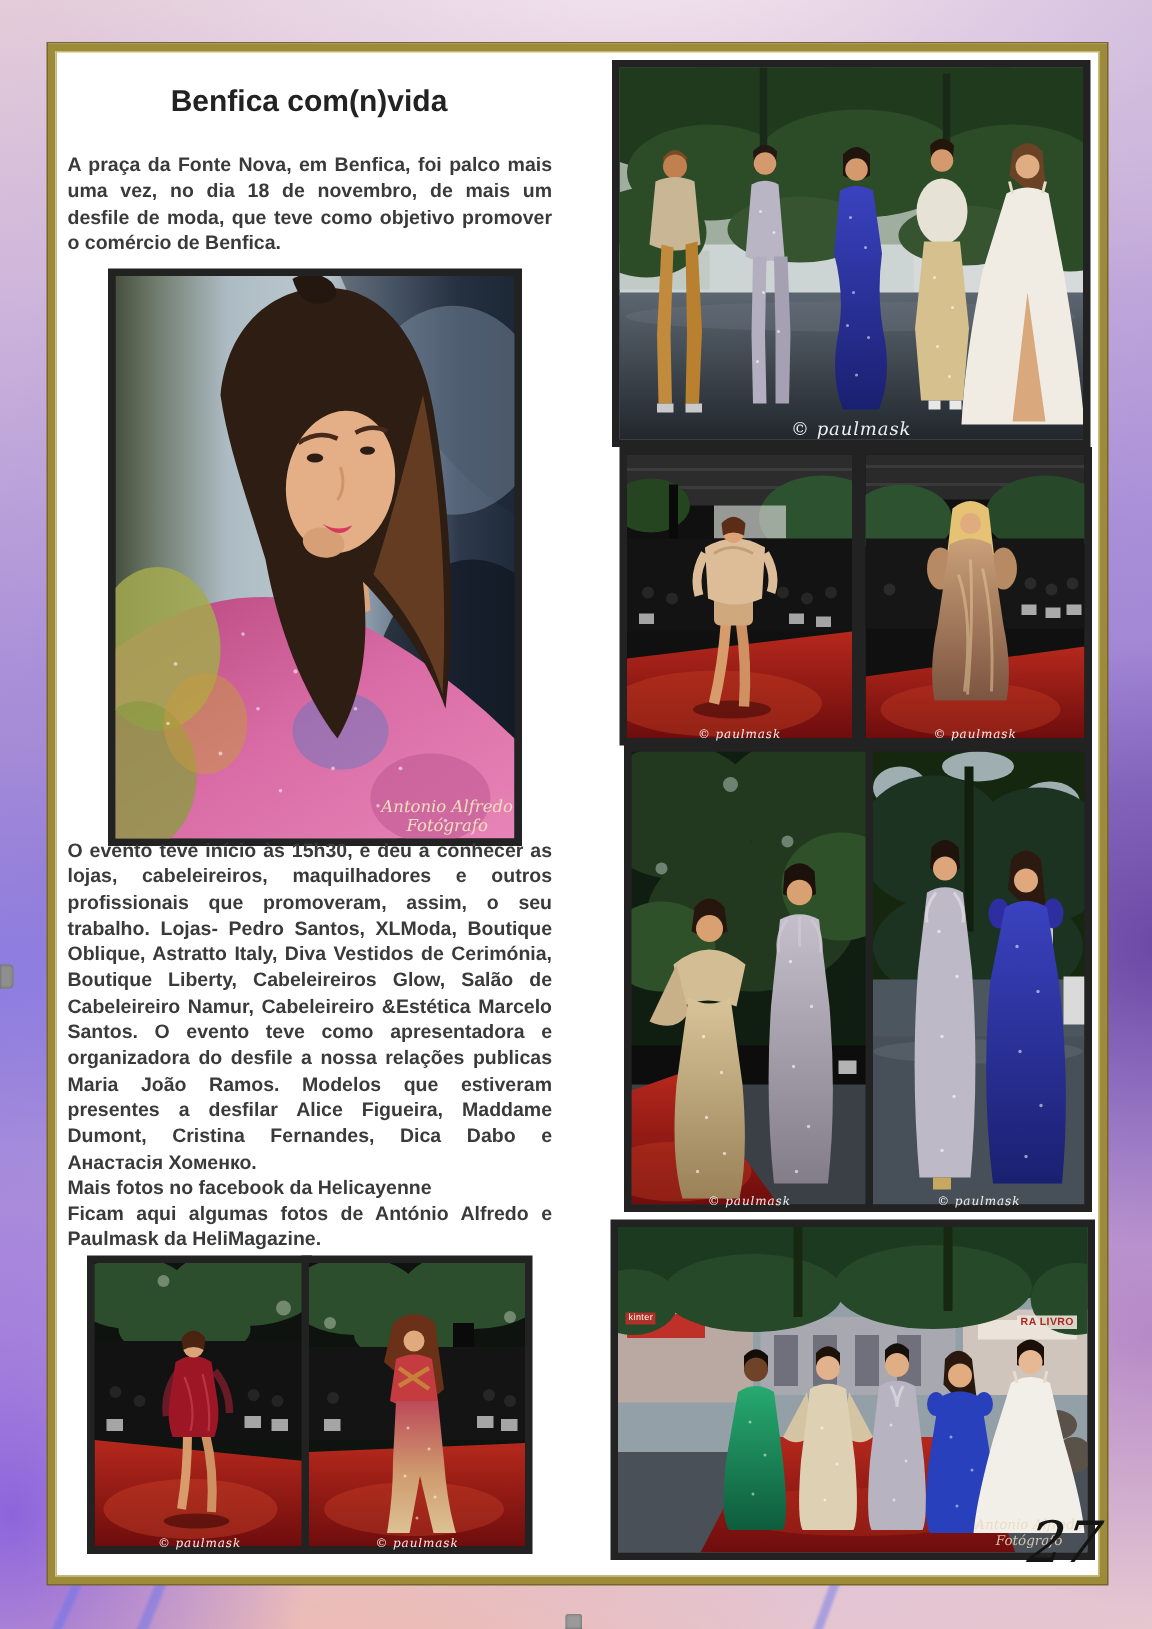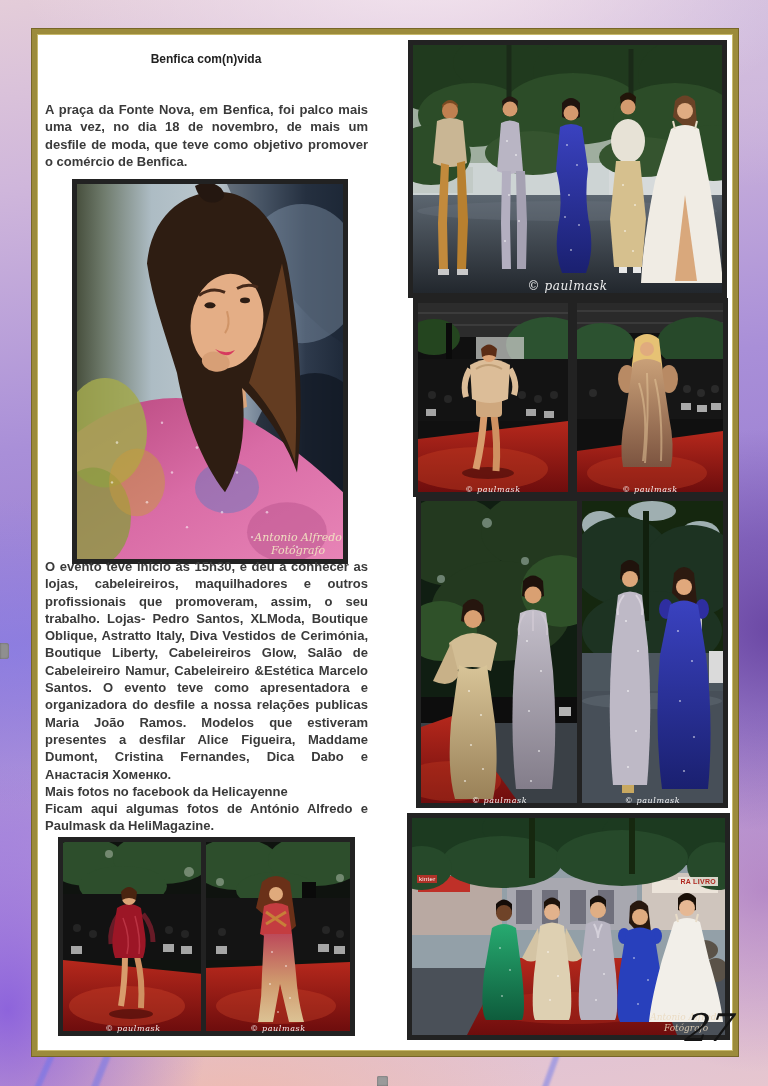--- a/index.html
+++ b/index.html
@@ -19,21 +19,21 @@
   .bg-streak{position:absolute;background:rgba(98,112,238,.45);border-radius:4px;filter:blur(1px);}
   .s1{left:96px;top:1040px;width:7px;height:70px;transform:rotate(22deg);}
   .s2{left:548px;top:1042px;width:6px;height:58px;transform:rotate(20deg);}
   .s3{left:40px;top:1052px;width:6px;height:46px;transform:rotate(24deg);}
   .page-frame{
     position:absolute;left:32px;top:29px;width:706px;height:1027px;box-sizing:border-box;
     background:#ffffff;border:5px solid #9c8b3b;
     box-shadow:inset 0 0 0 1px #c8b96c, 0 0 0 1px #776628;
   }
   .txt{position:absolute;color:#3a3a3a;}
-  .article-title{left:40px;top:44px;width:332px;text-align:center;font-size:12px;font-weight:bold;color:#222;}
+  .article-title{left:40px;top:44px;width:332px;text-align:center;font-size:20px;font-weight:bold;color:#222;}
   .article-subtitle{left:40px;top:71px;width:332px;text-align:center;font-size:13.5px;}
   .para{font-size:13px;line-height:17.3px;text-align:justify;font-weight:bold;}
   .p1{left:45px;top:101px;width:323px;}
   .block2{position:absolute;left:45px;top:558px;width:323px;}
   .block2 p{margin:0;}
   .block2 .last{text-align:left;}
   .photo{position:absolute;margin:0;padding:5px;overflow:hidden;background:#222;}
   .photo svg{display:block;width:100%;height:100%;}
   .wm{position:absolute;left:0;right:0;bottom:3px;text-align:center;
       font:italic 8px "DejaVu Serif",serif;color:#ffffff;opacity:.92;letter-spacing:.6px;}

